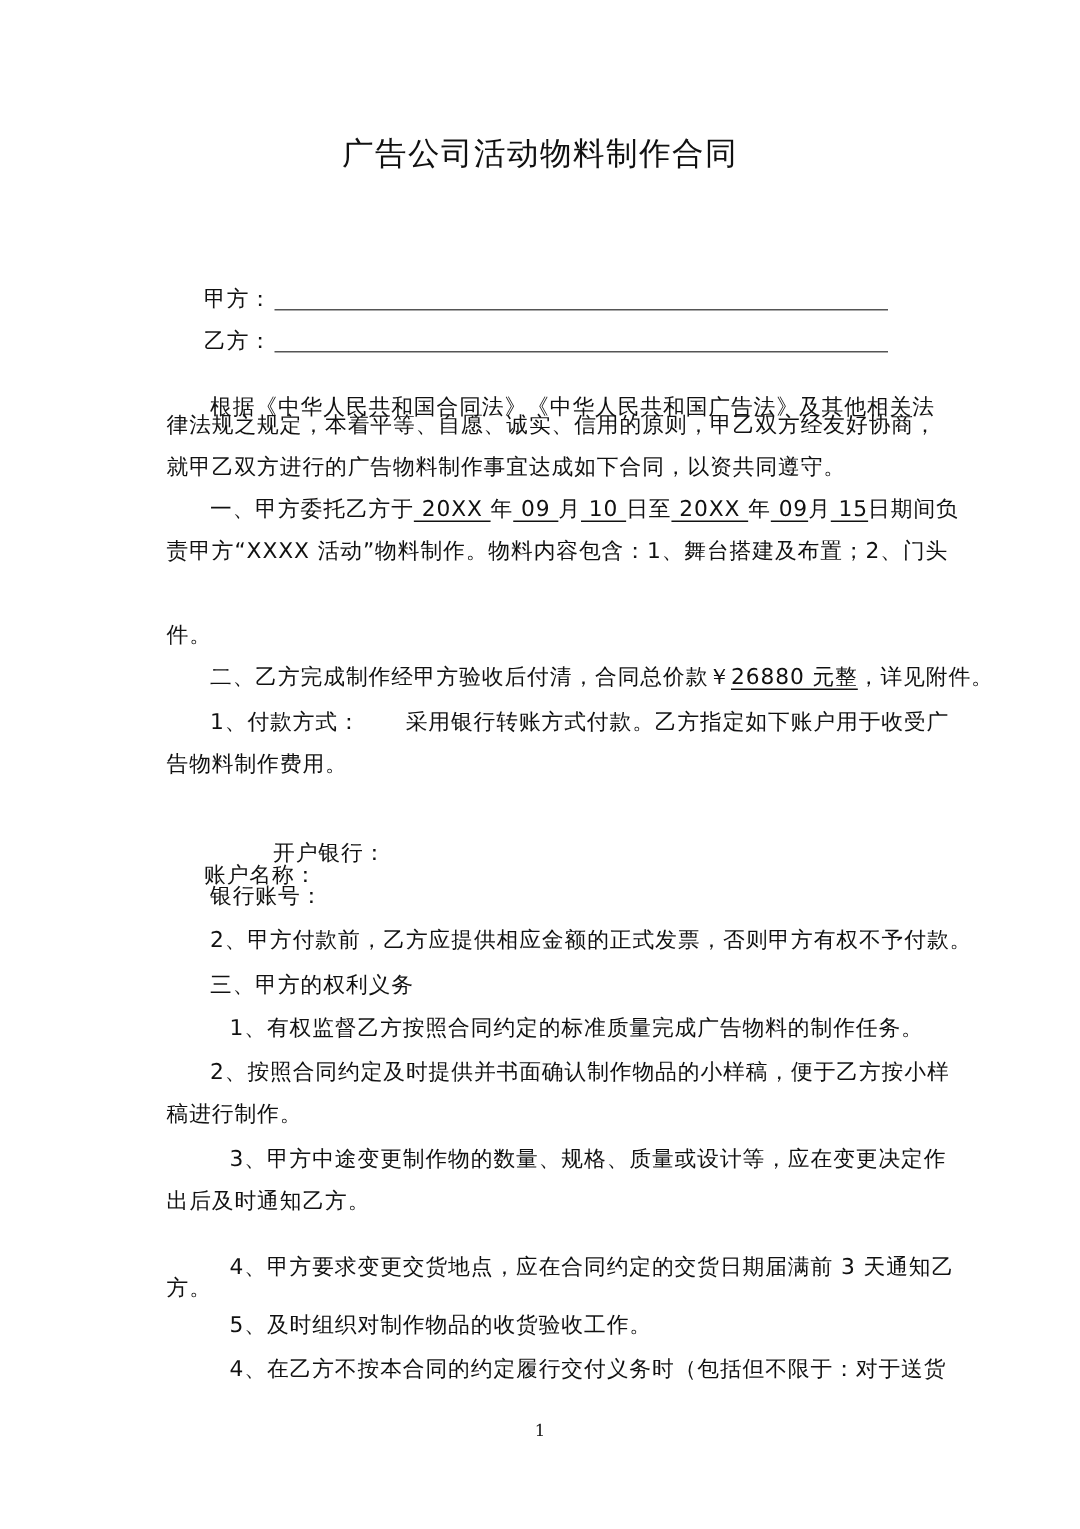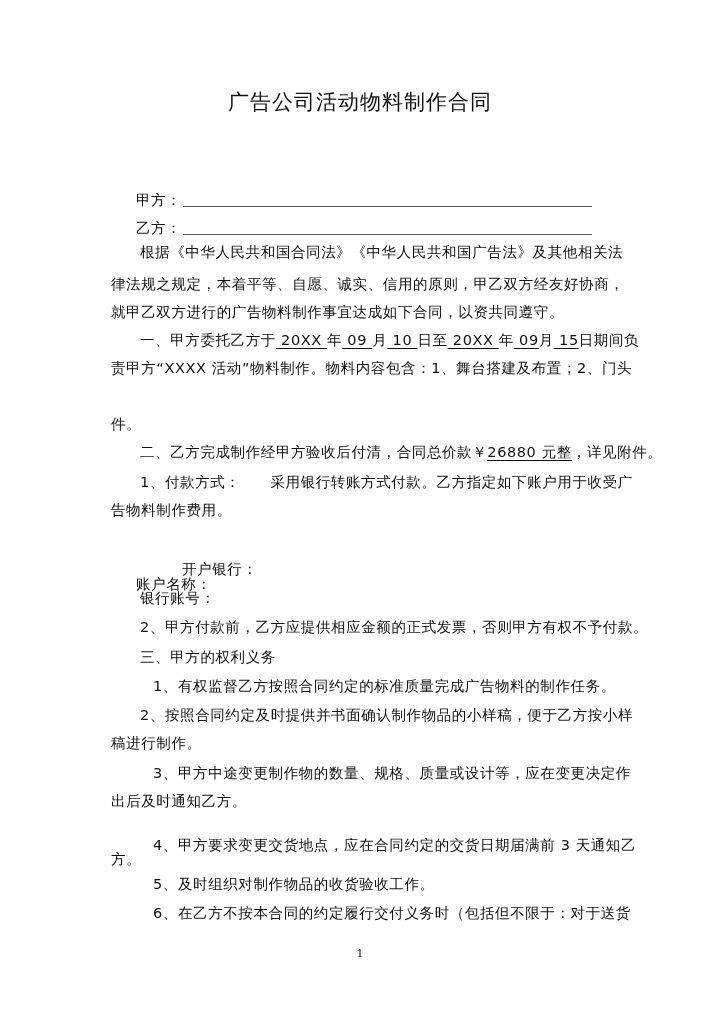--- a/index.html
+++ b/index.html
@@ -18,21 +18,21 @@
 <body>
 
 <div class="page">
   <div class="title">广告公司活动物料制作合同</div>
 
   <div class="line" style="left:136px;top:190px;">甲方：</div>
   <div class="party-line" style="left:183px;top:206px;width:409px;"></div>
   <div class="line" style="left:136px;top:218px;">乙方：</div>
   <div class="party-line" style="left:183px;top:234px;width:409px;"></div>
 
-  <div class="line" style="left:140px;top:242px;">根据《中华人民共和国合同法》《中华人民共和国广告法》及其他相关法</div>
+  <div class="line" style="left:140px;top:262px;">根据《中华人民共和国合同法》《中华人民共和国广告法》及其他相关法</div>
   <div class="line" style="left:111px;top:274px;">律法规之规定，本着平等、自愿、诚实、信用的原则，甲乙双方经友好协商，</div>
   <div class="line" style="left:111px;top:302px;">就甲乙双方进行的广告物料制作事宜达成如下合同，以资共同遵守。</div>
 
   <div class="line" style="left:140px;top:330px;">
     <span>一、甲方委托乙方于</span><span class="u"> 20XX </span><span>年</span><span class="u"> 09 </span><span>月</span><span class="u"> 10 </span><span>日至</span><span class="u"> 20XX </span><span>年</span><span class="u"> 09</span><span>月</span><span class="u"> 15</span><span>日期间负</span>
   </div>
   <div class="line" style="left:111px;top:358px;">责甲方“XXXX 活动”物料制作。物料内容包含：1、舞台搭建及布置；2、门头</div>
   <div class="line" style="left:111px;top:414px;">件。</div>
 
   <div class="line" style="left:140px;top:442px;">
@@ -50,16 +50,16 @@
 
   <div class="line" style="left:140px;top:647px;">三、甲方的权利义务</div>
   <div class="line" style="left:153px;top:676px;">1、有权监督乙方按照合同约定的标准质量完成广告物料的制作任务。</div>
   <div class="line" style="left:140px;top:705px;">2、按照合同约定及时提供并书面确认制作物品的小样稿，便于乙方按小样</div>
   <div class="line" style="left:111px;top:733px;">稿进行制作。</div>
   <div class="line" style="left:153px;top:763px;">3、甲方中途变更制作物的数量、规格、质量或设计等，应在变更决定作</div>
   <div class="line" style="left:111px;top:791px;">出后及时通知乙方。</div>
   <div class="line" style="left:153px;top:821px;margin-top:14px;">4、甲方要求变更交货地点，应在合同约定的交货日期届满前 3 天通知乙</div>
   <div class="line" style="left:111px;top:849px;">方。</div>
   <div class="line" style="left:153px;top:874px;">5、及时组织对制作物品的收货验收工作。</div>
-  <div class="line" style="left:153px;top:903px;">6、在乙方不按本合同的约定履行交付义务时（包括但不限于：对于送货</div>
+  <div class="line" style="left:153px;top:903px;">4、在乙方不按本合同的约定履行交付义务时（包括但不限于：对于送货</div>
 
   <div class="pagenum">1</div>
 </div>
 
 </body></html>

